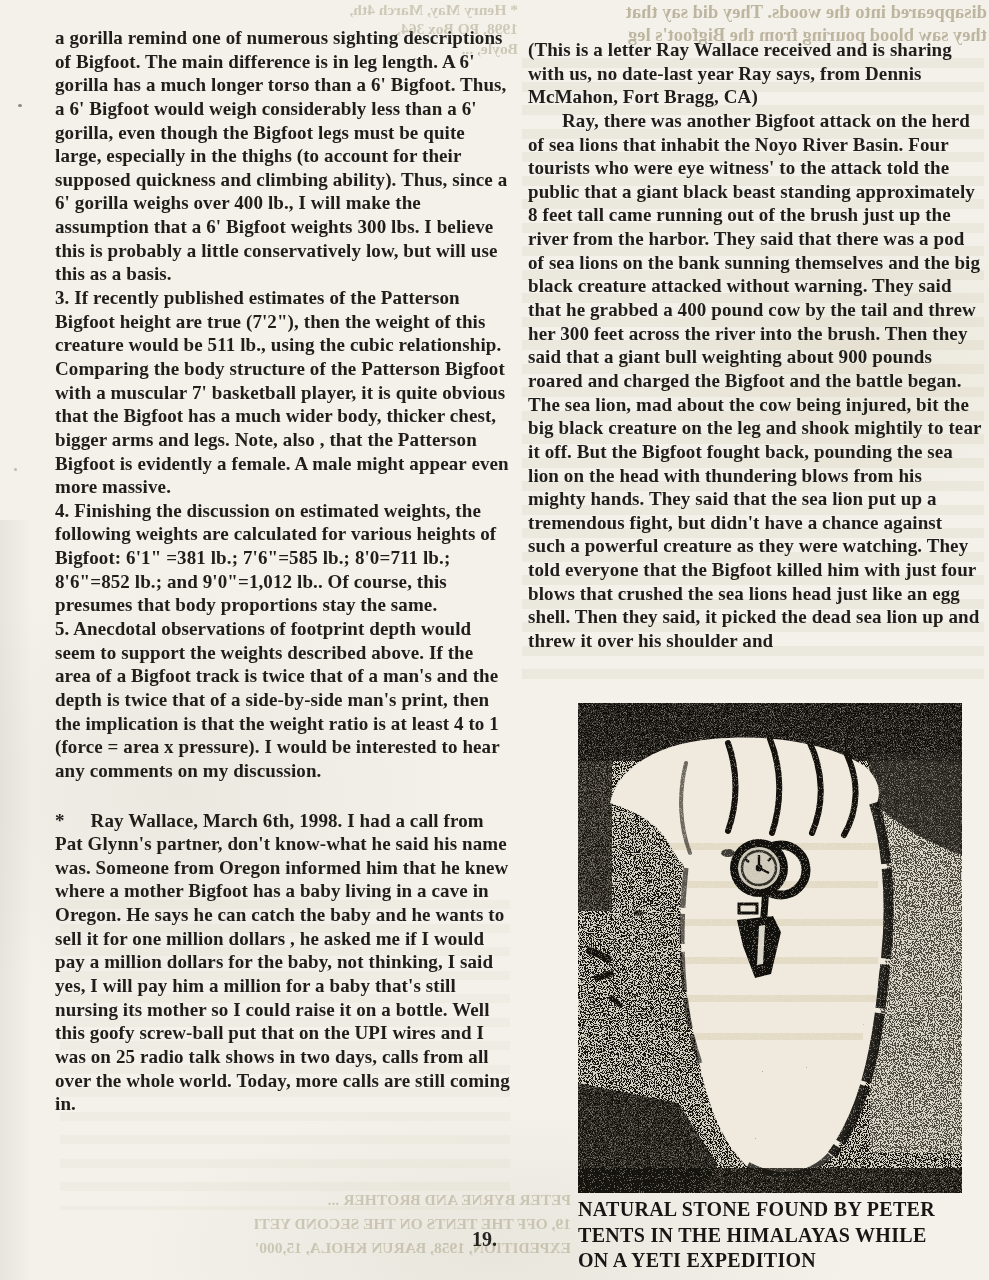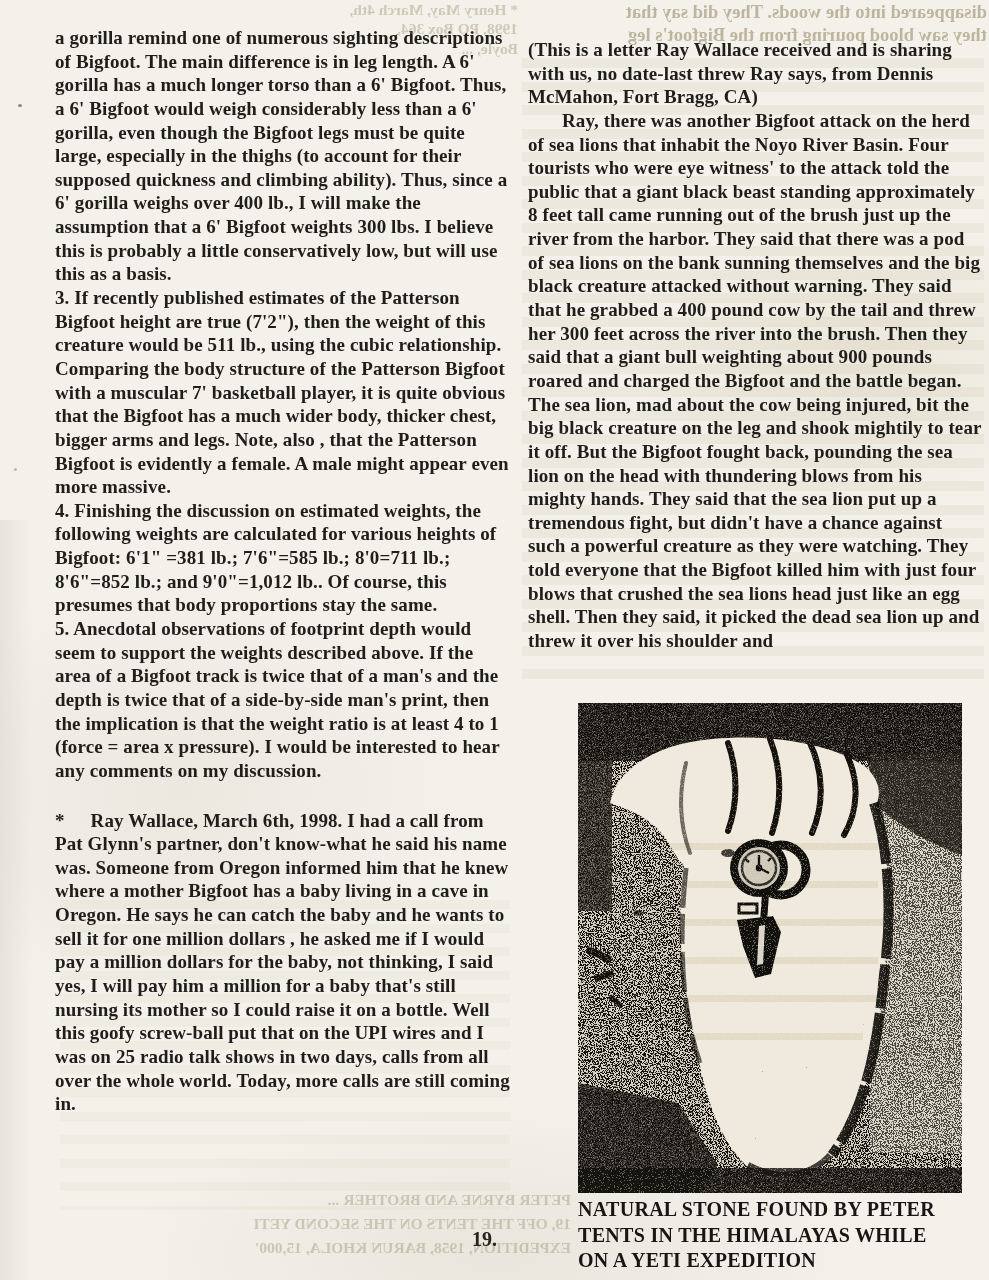--- a/index.html
+++ b/index.html
@@ -91,21 +91,21 @@
 
   <div class="col left-col">
     <p>a gorilla remind one of numerous sighting descriptions of Bigfoot.  The main difference is in leg length.  A 6' gorilla has a much longer torso than a 6' Bigfoot.  Thus, a 6' Bigfoot would weigh considerably less than a 6' gorilla, even though the Bigfoot legs must be quite large, especially in the thighs (to account for their supposed quickness and climbing ability).  Thus, since a 6' gorilla weighs over 400 lb., I will make the assumption that a 6' Bigfoot weights 300 lbs.  I believe this is probably a little conservatively low, but will use this as a basis.</p>
     <p>3.  If recently published estimates of the Patterson Bigfoot height are true (7'2"), then the weight of this creature would be 511 lb., using the cubic relationship.  Comparing the body structure of the Patterson Bigfoot with a muscular 7' basketball player, it is quite obvious that the Bigfoot has a much wider body, thicker chest, bigger arms and legs.  Note, also , that the Patterson Bigfoot is evidently a female.  A male might appear even more massive.</p>
     <p>4.  Finishing the discussion on estimated  weights, the following weights are calculated for various heights of Bigfoot: 6'1" =381 lb.; 7'6"=585 lb.; 8'0=711 lb.; 8'6"=852 lb.; and 9'0"=1,012 lb..  Of course, this presumes that body proportions stay the same.</p>
     <p>5.  Anecdotal observations of footprint depth would seem to support the weights described above.  If the area of a Bigfoot track is twice that of a man's and the depth is twice that of a side-by-side man's print, then the implication is that the weight ratio is at least 4 to 1 (force = area x pressure).  I would be interested to hear any comments on my discussion.</p>
     <p class="note"><span class="note-marker">*</span><span class="note-gap"></span><span>Ray Wallace, March 6th, 1998.  I had a call from Pat Glynn's partner, don't know-what he said his name was.  Someone from Oregon informed him that he knew where a mother Bigfoot has a baby living in a cave in Oregon.  He says he can catch the baby and he wants to sell it for </span><span class="u">one million dollars</span><span> , he asked me if I would pay a million dollars for the baby, not thinking, I said yes, I will pay him a million for a baby that's still nursing its mother so I could raise it on a bottle.  Well this goofy screw-ball put that on the UPI wires and I was on 25 radio talk shows in two days, calls from all over the whole world.  Today, more calls are still coming in.</span></p>
   </div>
 
   <div class="col right-col">
-    <p>(This is a letter Ray Wallace received and is sharing with us, no date-last threw Ray says, from Dennis McMahon,  Fort Bragg, CA)</p>
+    <p>(This is a letter Ray Wallace received and is sharing with us, no date-last year Ray says, from Dennis McMahon,  Fort Bragg, CA)</p>
     <p class="indent">Ray, there was another Bigfoot attack on the herd of sea lions that inhabit the Noyo River Basin. Four tourists who were eye witness' to the attack told the public that a giant black beast standing approximately 8 feet tall came running out of the brush just up the river from the harbor.  They said that there was a pod of sea lions on the bank sunning themselves and the big black creature attacked without warning.  They said that he grabbed a 400 pound cow by the tail and threw her 300 feet across the river into the brush.  Then they said that a giant bull weighting about 900 pounds roared and charged the Bigfoot and the battle began.  The sea lion, mad about the cow being injured, bit the big black creature on the leg and shook mightily to tear it off. But the Bigfoot fought back, pounding the sea lion on the head with thundering blows from his mighty hands.  They said that the sea lion put up a tremendous fight, but didn't have a chance against such a powerful creature as they were watching.  They told everyone that the Bigfoot killed him with just four blows that crushed the sea lions head just like an egg shell.  Then  they said, it picked the dead sea lion up and threw it over his shoulder and</p>
   </div>
 
   <div class="photo-block">
     <svg viewBox="0 0 384 490" xmlns="http://www.w3.org/2000/svg">
       <defs>
         <filter id="specksLight" x="0%" y="0%" width="100%" height="100%">
           <feTurbulence type="fractalNoise" baseFrequency="0.85" numOctaves="2" seed="8" result="t"></feTurbulence>
           <feColorMatrix in="t" type="luminanceToAlpha" result="a"></feColorMatrix>
           <feComponentTransfer in="a" result="th">

